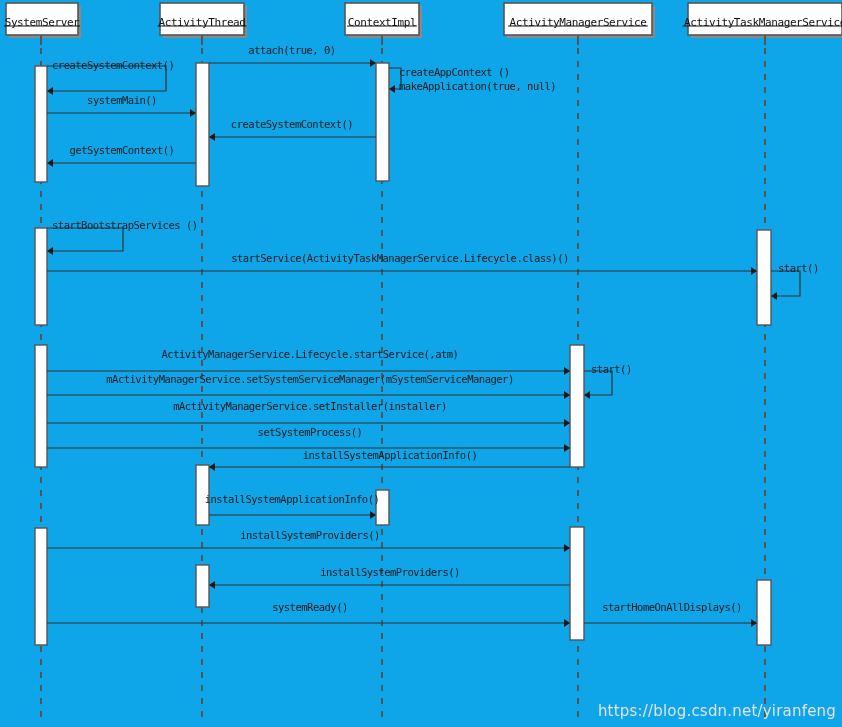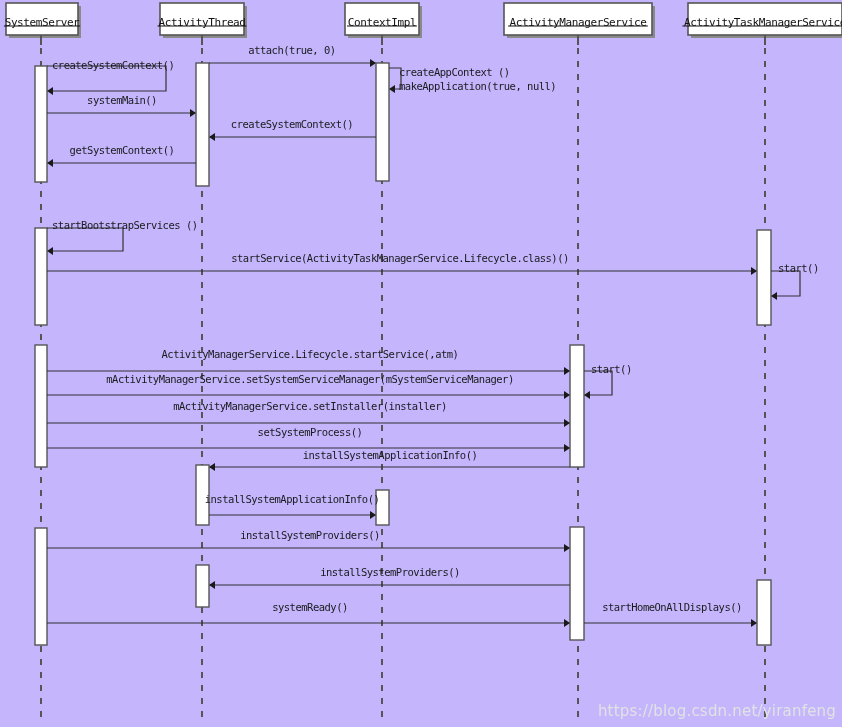--- a/index.html
+++ b/index.html
@@ -6,21 +6,21 @@
   html,body{margin:0;padding:0;background:#ffffff;}
   body{
     font-family:"DejaVu Sans Mono","Liberation Mono",monospace;
     color:#000;
   }
   #diagram-root{
     position:relative;
     width:842px;
     height:727px;
     overflow:hidden;
-    background:#c4b5fd;
+    background:#0ea5e9;
   }
   svg#seq-svg{
     position:absolute;
     left:0; top:0;
     width:842px;
     height:727px;
     display:block;
   }
   .head-label{
     font-family:"DejaVu Sans Mono","Liberation Mono",monospace;

